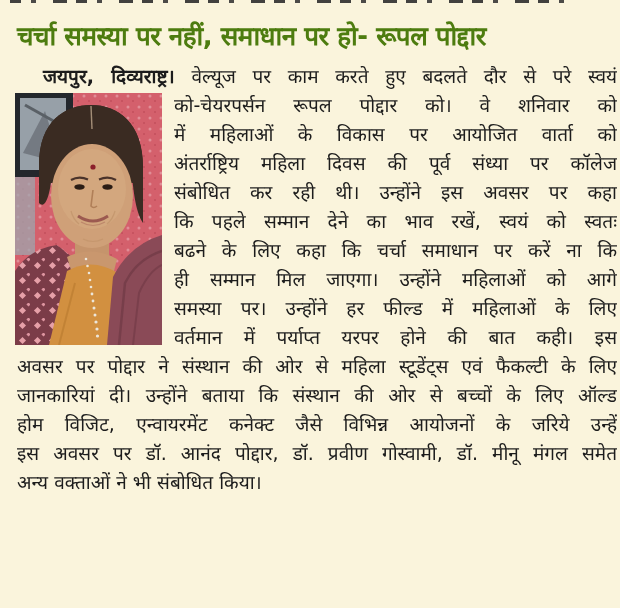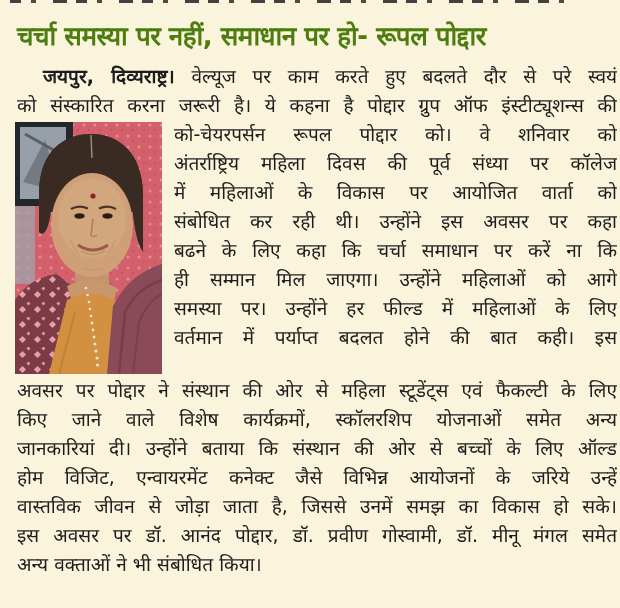--- a/index.html
+++ b/index.html
@@ -55,21 +55,20 @@
 <div class="page">
 
   <div class="clipped-line"></div>
 
   <h1 class="headline">चर्चा समस्या पर नहीं, समाधान पर हो- रूपल पोद्दार</h1>
 
   <div class="body-text">
 
     <div class="bline indent"><span class="dateline">जयपुर, दिव्यराष्ट्र।</span> <span>वेल्यूज पर काम करते हुए बदलते दौर से परे स्वयं</span></div>
 
-    <div class="bline">को संस्कारित करना जरूरी है। ये कहना है पोद्दार ग्रुप ऑफ इंस्टीट्यूशन्स की</div>
 
     <div class="wrap-zone">
 
       <svg class="photo" viewBox="0 0 147 252" xmlns="http://www.w3.org/2000/svg" preserveAspectRatio="none">
         <defs>
           <pattern id="fabric" width="11" height="11" patternUnits="userSpaceOnUse">
             <rect width="11" height="11" fill="#d4606c"></rect>
             <circle cx="3" cy="3" r="1.5" fill="#e18d96"></circle>
             <circle cx="8" cy="8" r="1" fill="#c34e5c"></circle>
           </pattern>
@@ -146,31 +145,30 @@
             <circle cx="79" cy="215" r="1.5"></circle>
           <circle cx="80" cy="222" r="1.5"></circle>
             <circle cx="81" cy="229" r="1.6"></circle>
           <circle cx="82" cy="236" r="1.6"></circle>
             <circle cx="82.5" cy="243" r="1.6"></circle>
         </g>
       </svg>
 
       <div class="beside">
         <div class="bline">को-चेयरपर्सन रूपल पोद्दार को। वे शनिवार को</div>
+        <div class="bline">में महिलाओं के विकास पर आयोजित वार्ता को</div>
         <div class="bline">अंतर्राष्ट्रिय महिला दिवस की पूर्व संध्या पर कॉलेज</div>
-        <div class="bline">में महिलाओं के विकास पर आयोजित वार्ता को</div>
         <div class="bline">संबोधित कर रही थी। उन्होंने इस अवसर पर कहा</div>
+        <div class="bline">कि पहले सम्मान देने का भाव रखें, स्वयं को स्वतः</div>
         <div class="bline">बढने के लिए कहा कि चर्चा समाधान पर करें ना कि</div>
         <div class="bline">ही सम्मान मिल जाएगा। उन्होंने महिलाओं को आगे</div>
         <div class="bline">समस्या पर। उन्होंने हर फील्ड में महिलाओं के लिए</div>
-        <div class="bline">वर्तमान में पर्याप्त बदलत होने की बात कही। इस</div>
+        <div class="bline">वर्तमान में पर्याप्त यरपर होने की बात कही। इस</div>
       </div>
     </div>
 
     <div class="bline">अवसर पर पोद्दार ने संस्थान की ओर से महिला स्टूडेंट्स एवं फैकल्टी के लिए</div>
-    <div class="bline">किए जाने वाले विशेष कार्यक्रमों, स्कॉलरशिप योजनाओं समेत अन्य</div>
     <div class="bline">जानकारियां दी। उन्होंने बताया कि संस्थान की ओर से बच्चों के लिए ऑल्ड</div>
     <div class="bline">होम विजिट, एन्वायरमेंट कनेक्ट जैसे विभिन्न आयोजनों के जरिये उन्हें</div>
-    <div class="bline">वास्तविक जीवन से जोड़ा जाता है, जिससे उनमें समझ का विकास हो सके।</div>
     <div class="bline">इस अवसर पर डॉ. आनंद पोद्दार, डॉ. प्रवीण गोस्वामी, डॉ. मीनू मंगल समेत</div>
     <div class="bline no-stretch">अन्य वक्ताओं ने भी संबोधित किया।</div>
   </div>
 </div>
 
 </body></html>

